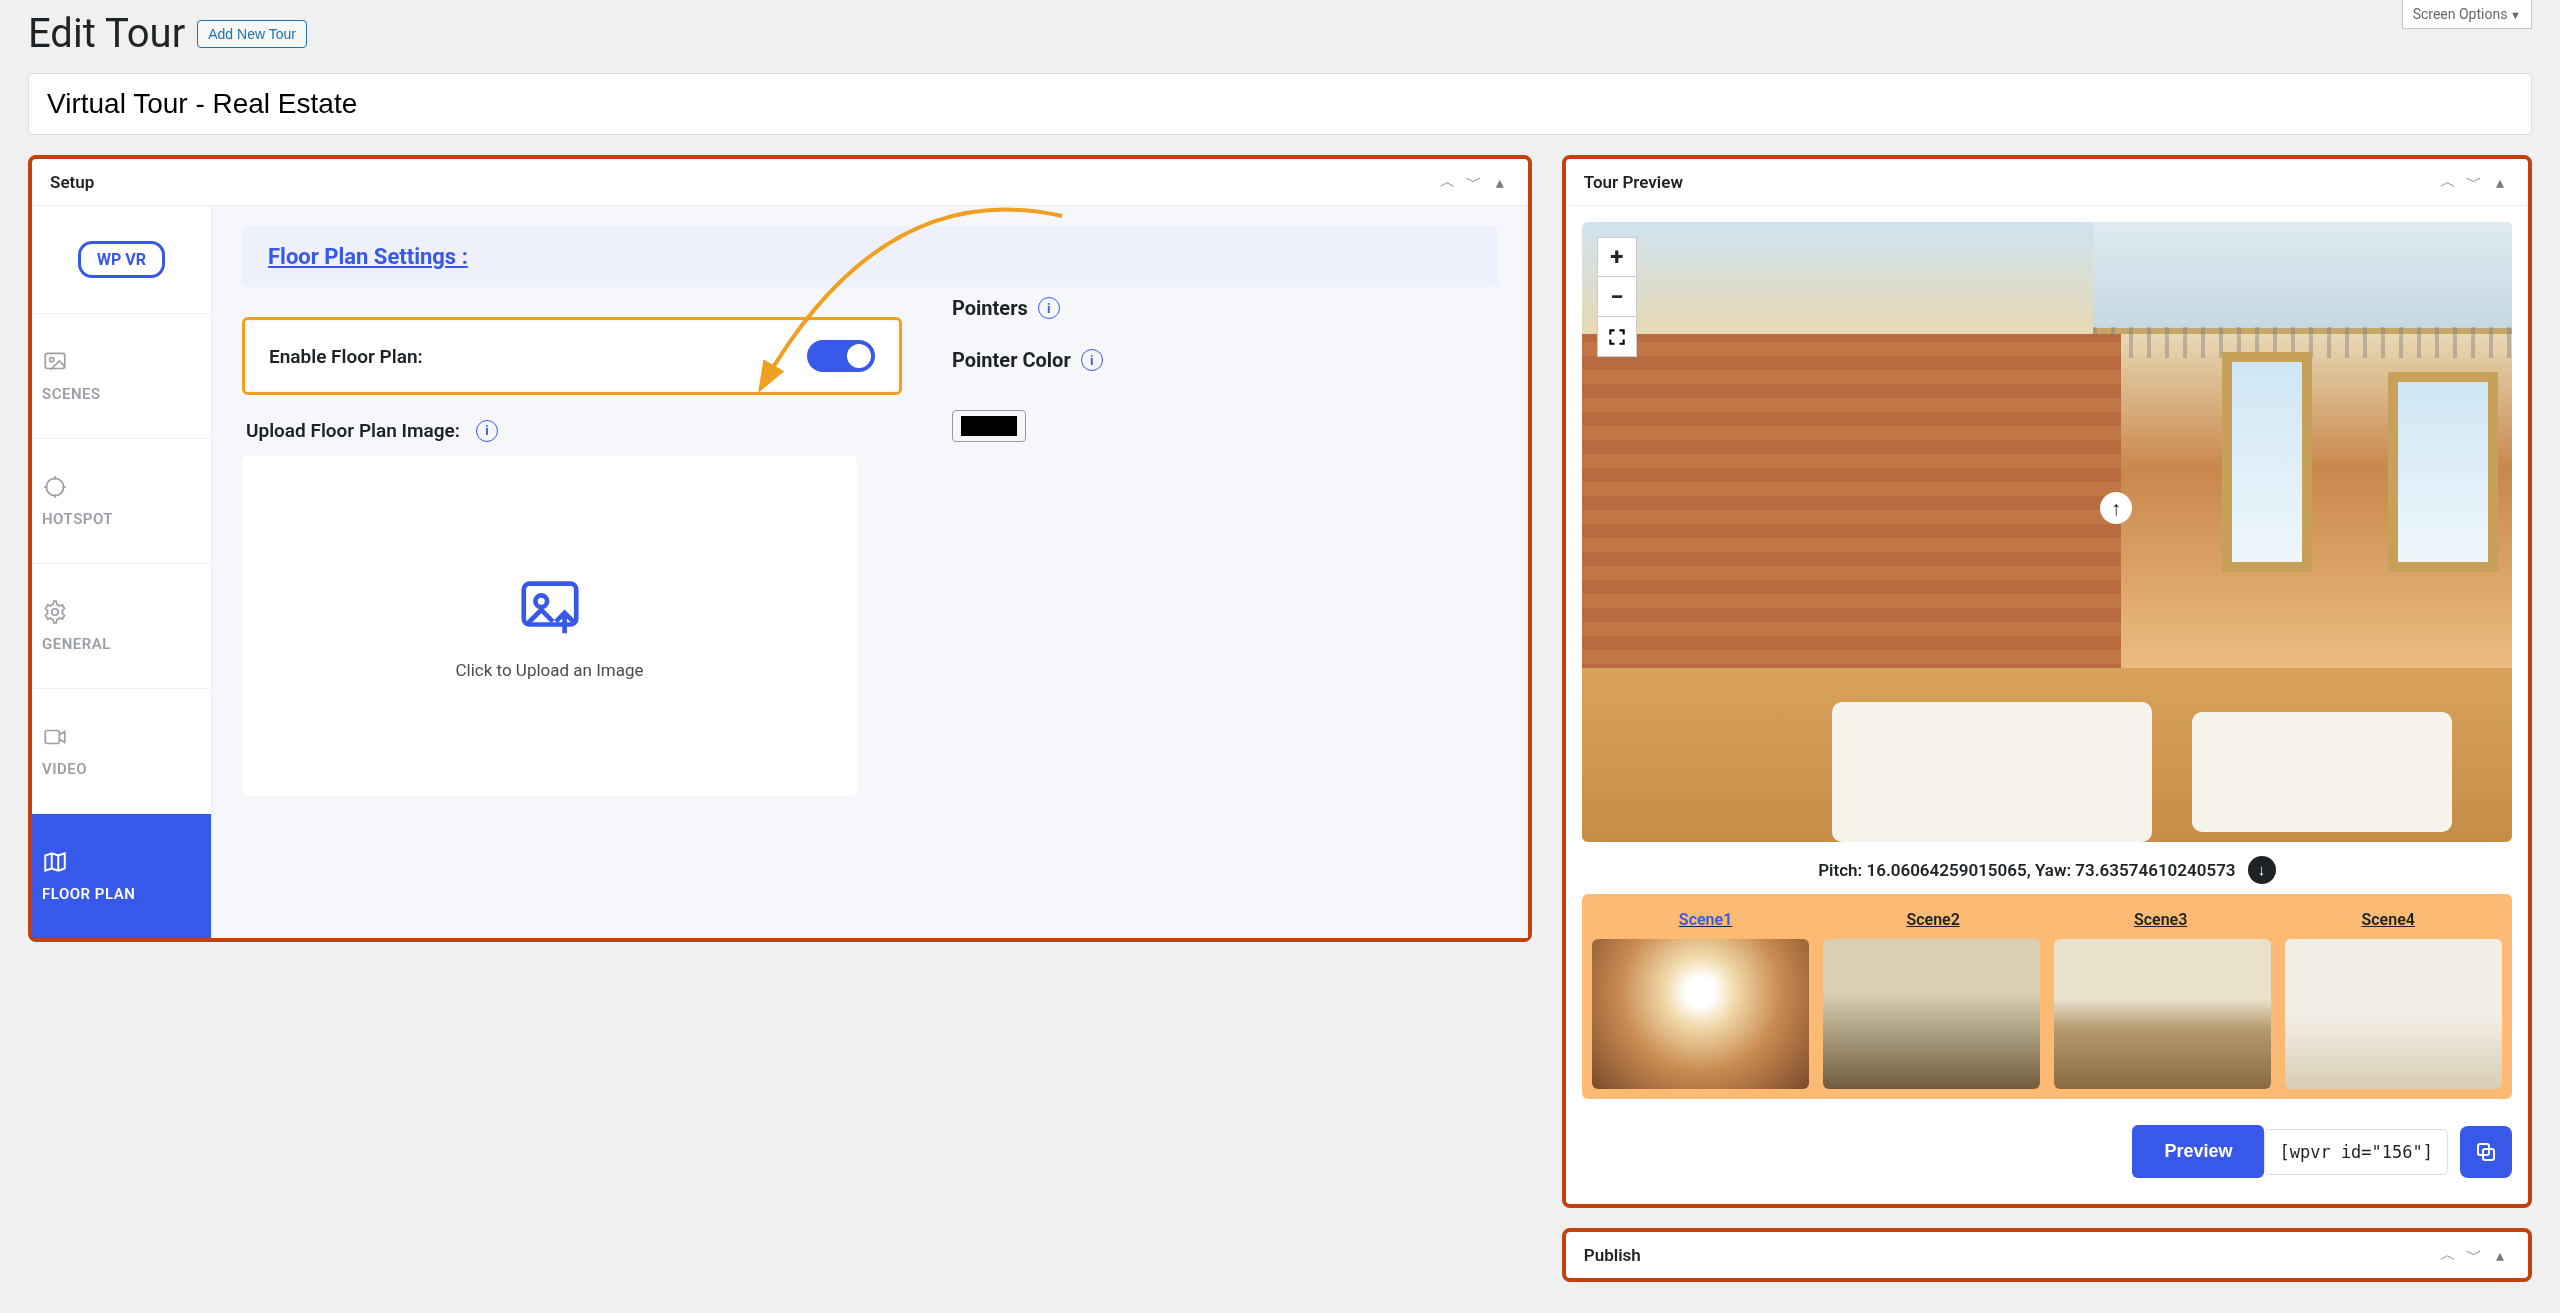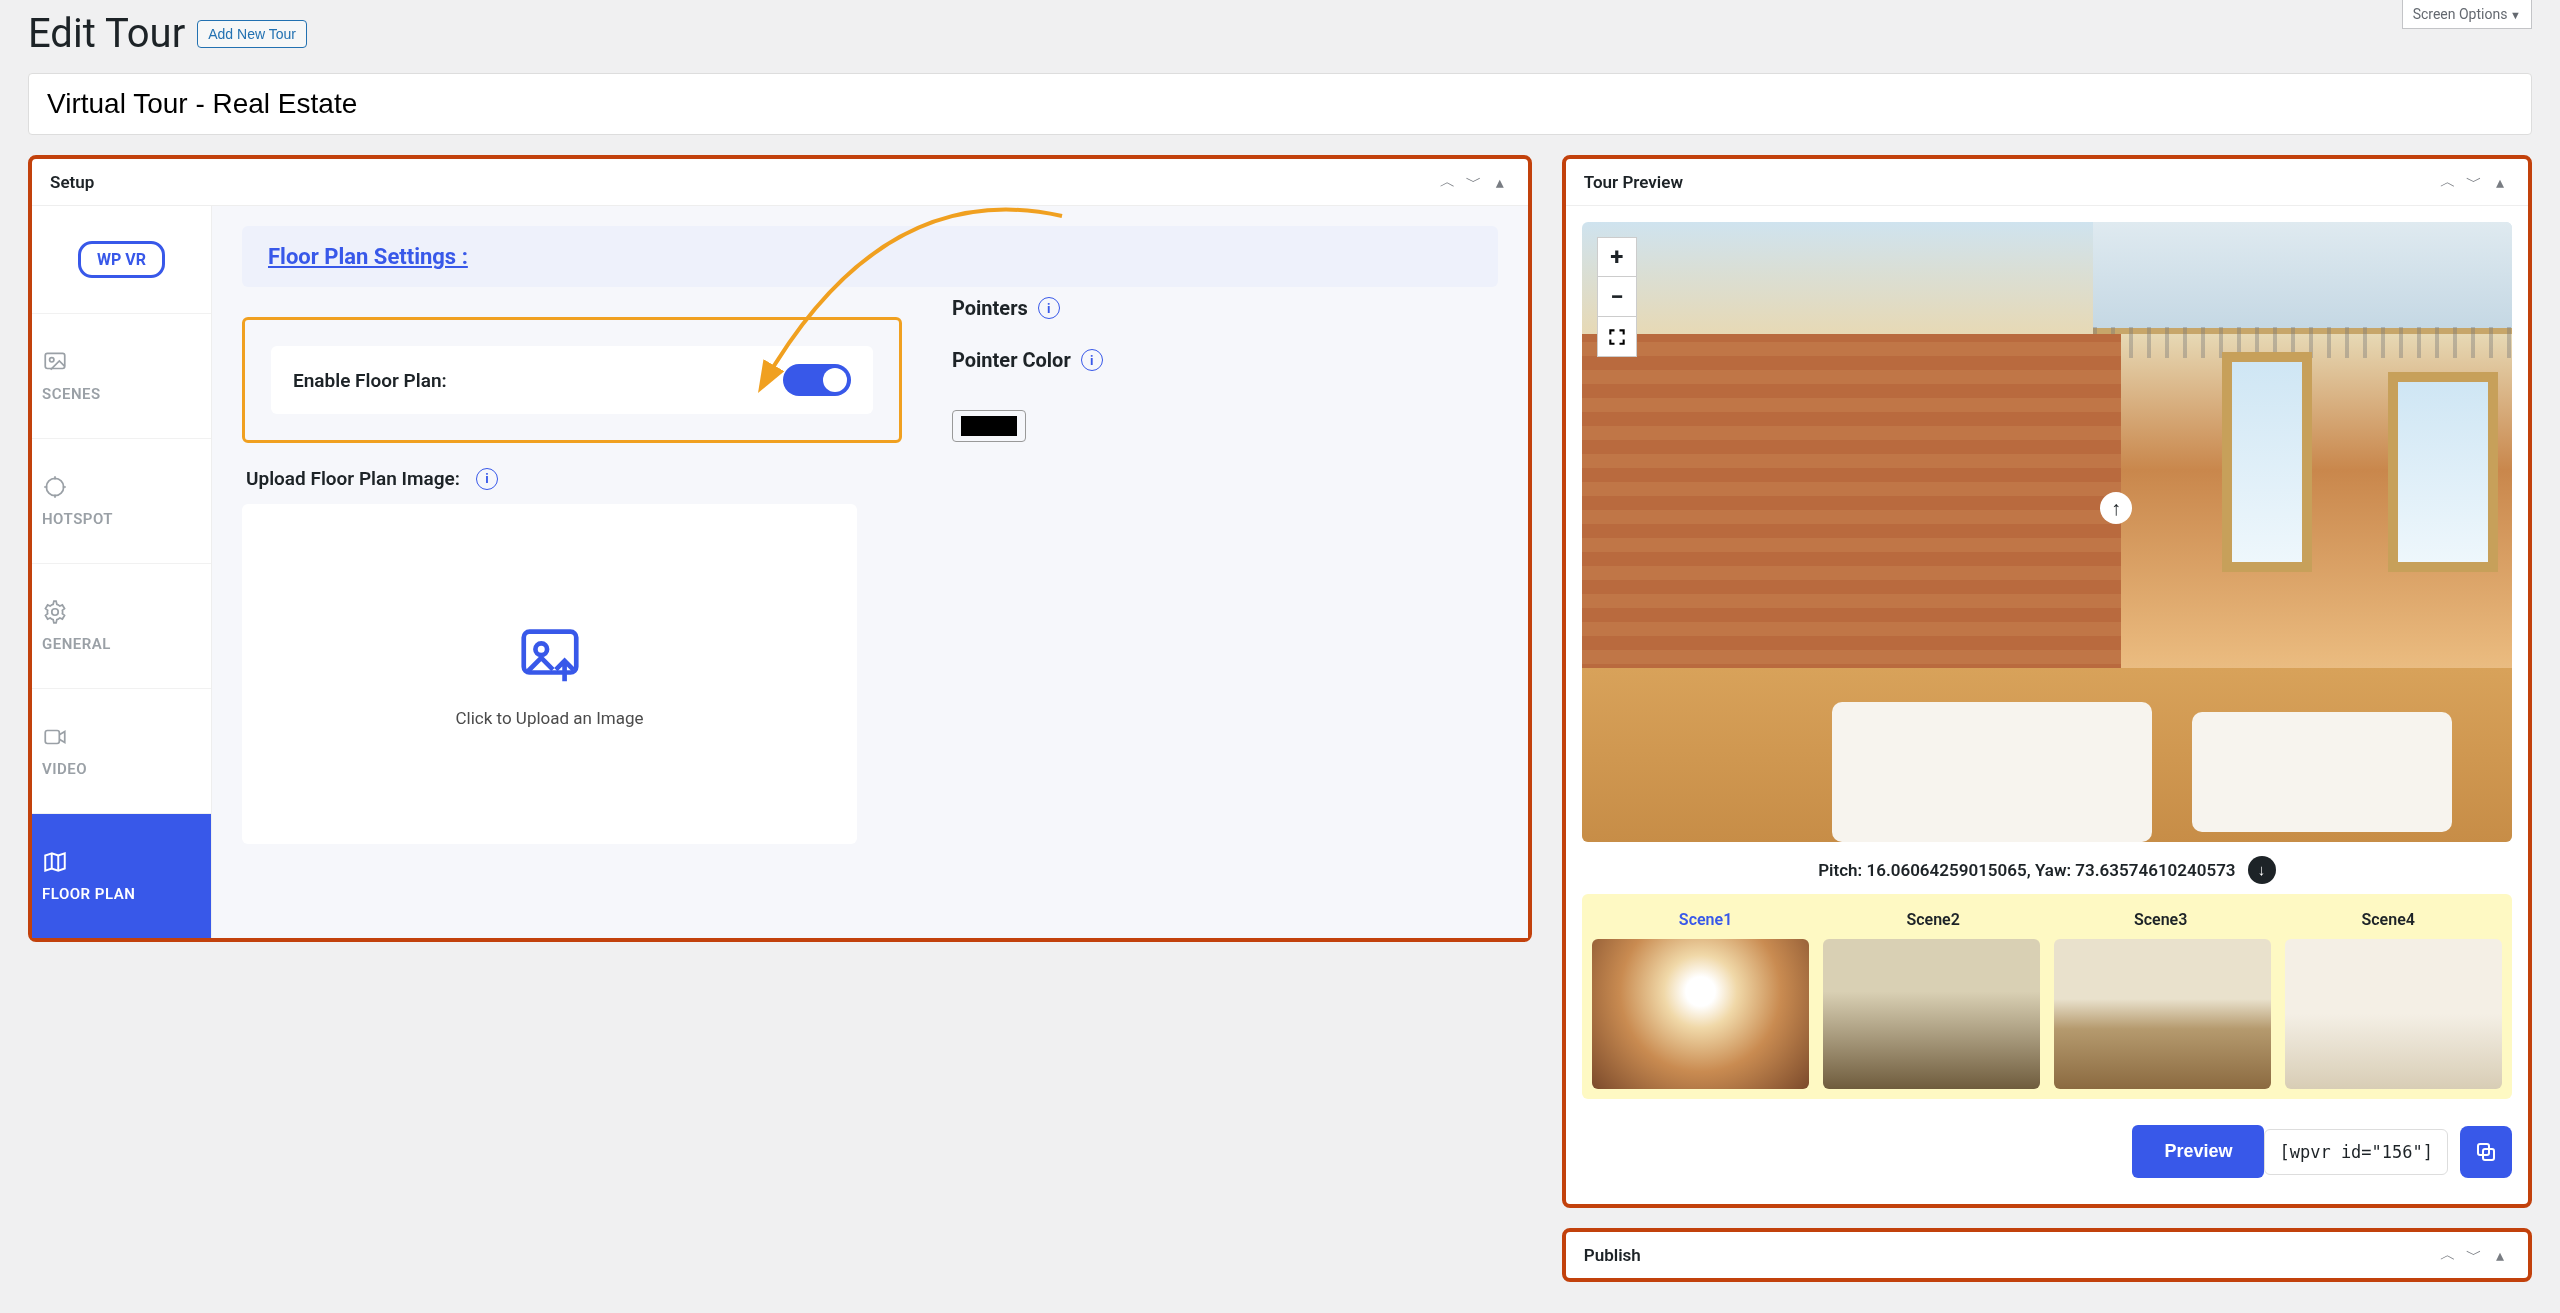--- a/index.html
+++ b/index.html
@@ -23,21 +23,21 @@
   .setup-body { display: flex; min-height: 650px; }
   .vnav { width: 180px; border-right: 1px solid #eee; display: flex; flex-direction: column; }
   .vnav-logo { padding: 35px 44px; display: flex; justify-content: center; }
   .vnav-logo-badge { border: 3px solid #3858e9; border-radius: 14px; padding: 6px 16px; color: #3858e9; font-weight: 700; font-size: 16px; position: relative; }
   .vnav-item { display: flex; flex-direction: column; justify-content: center; gap: 10px; padding: 35px 10px; color: #9aa0a6; font-size: 15px; font-weight: 600; letter-spacing: .5px; cursor: pointer; border-top: 1px solid #f1f1f1; }
   .vnav-item.active { background: #3858e9; color: #fff; }
   .vnav-item svg, .vnav-item .icon { width: 26px; height: 26px; }
   .main-pane { flex: 1; padding: 20px 30px; background: #f6f7fb; position: relative; }
   .settings-title-block { background: #eef1fb; border-radius: 6px; padding: 18px 26px; margin-bottom: 30px; }
   .settings-title { color: #3858e9; font-size: 22px; font-weight: 700; text-decoration: underline; }
-  .highlight-box { border: 3px solid #f0a020; border-radius: 6px; padding: 26px; width: 660px; }
+  .highlight-box { border: 3px solid #f0a020; border-radius: 6px; padding: 2px; width: 660px; }
   .enable-row { background: #fff; border-radius: 6px; padding: 18px 22px; display: flex; justify-content: space-between; align-items: center; font-size: 19px; font-weight: 600; }
   .toggle { width: 68px; height: 32px; background: #3858e9; border-radius: 20px; position: relative; cursor: pointer; }
   .toggle .knob { position: absolute; right: 4px; top: 4px; width: 24px; height: 24px; background: #fff; border-radius: 50%; }
   .upload-label { font-size: 19px; font-weight: 600; margin: 24px 0 14px 4px; display: flex; align-items: center; gap: 16px; }
   .tooltip-icon { width: 22px; height: 22px; border: 1.5px solid #3858e9; border-radius: 50%; color: #3858e9; display: inline-flex; align-items: center; justify-content: center; font-size: 13px; font-weight: 700; }
   .upload-zone { background: #fff; border-radius: 6px; height: 340px; width: 615px; display: flex; flex-direction: column; align-items: center; justify-content: center; gap: 18px; cursor: pointer; }
   .upload-zone svg { width: 70px; height: 70px; color: #3858e9; }
   .upload-text { color: #4b4b4b; font-size: 17px; }
   .pointers-section { position: absolute; left: 740px; top: 90px; }
   .p-heading { font-size: 20px; font-weight: 700; display: flex; align-items: center; gap: 10px; margin-bottom: 28px; }
@@ -47,21 +47,21 @@
   .preview-body { padding: 16px; }
   .pano-wrap { position: relative; width: 100%; height: 620px; border-radius: 6px; overflow: hidden; background: linear-gradient(180deg,#cfe3ef 0%, #e7d9b5 18%, #c9874c 40%, #e9b97d 70%, #f2e6c9 100%); }
   .pano-scene { position: absolute; inset: 0; }
   .pano-btns { position: absolute; top: 15px; left: 15px; display: flex; flex-direction: column; }
   .pano-btn { width: 40px; height: 40px; background: #fff; border: 1px solid #ccc; display: flex; align-items: center; justify-content: center; font-size: 24px; font-weight: 700; cursor: pointer; }
   .pano-btn + .pano-btn { border-top: none; }
   .pano-btn.fs { margin-top: 0; border-top: none; font-size: 18px; }
   .north-marker { position: absolute; right: 380px; top: 270px; width: 32px; height: 32px; background: #fff; border-radius: 50%; display: flex; align-items: center; justify-content: center; font-size: 20px; }
   .preview-stats { text-align: center; font-size: 17px; font-weight: 600; padding: 14px 0 10px; display: flex; align-items: center; justify-content: center; gap: 12px; }
   .stats-btn { width: 28px; height: 28px; background: #1d2327; color: #fff; border-radius: 50%; display: inline-flex; align-items: center; justify-content: center; font-size: 15px; cursor: pointer; }
-  .scene-strip { background: #fef9c3; border-radius: 6px; padding: 10px; }
+  .scene-strip { background: #fdba74; border-radius: 6px; padding: 10px; text-decoration: underline; }
   .scene-tabs { display: flex; justify-content: space-around; padding: 6px 0 10px; }
   .scene-tab { font-size: 16px; font-weight: 600; color: #1d2327; cursor: pointer; }
   .scene-tab.active { color: #3858e9; }
   .scene-thumbs { display: flex; gap: 14px; }
   .scene-thumb { flex: 1; height: 150px; border-radius: 6px; cursor: pointer; }
   .scene-thumb.t1 { background: radial-gradient(circle at 50% 35%, #fff 0 10%, #f0d8a8 25%, #c98b51 55%, #7b4a2b 100%); }
   .scene-thumb.t2 { background: linear-gradient(180deg,#d9d0b4 0 35%, #6f5c3d 100%); }
   .scene-thumb.t3 { background: linear-gradient(180deg,#e9e1cc 0 40%, #b59a6e 60%, #8b6a40 100%); }
   .scene-thumb.t4 { background: linear-gradient(180deg,#f4efe5 0 50%, #d8cdb5 100%); }
   .preview-footer { display: flex; justify-content: flex-end; align-items: center; padding: 26px 0 10px; }

